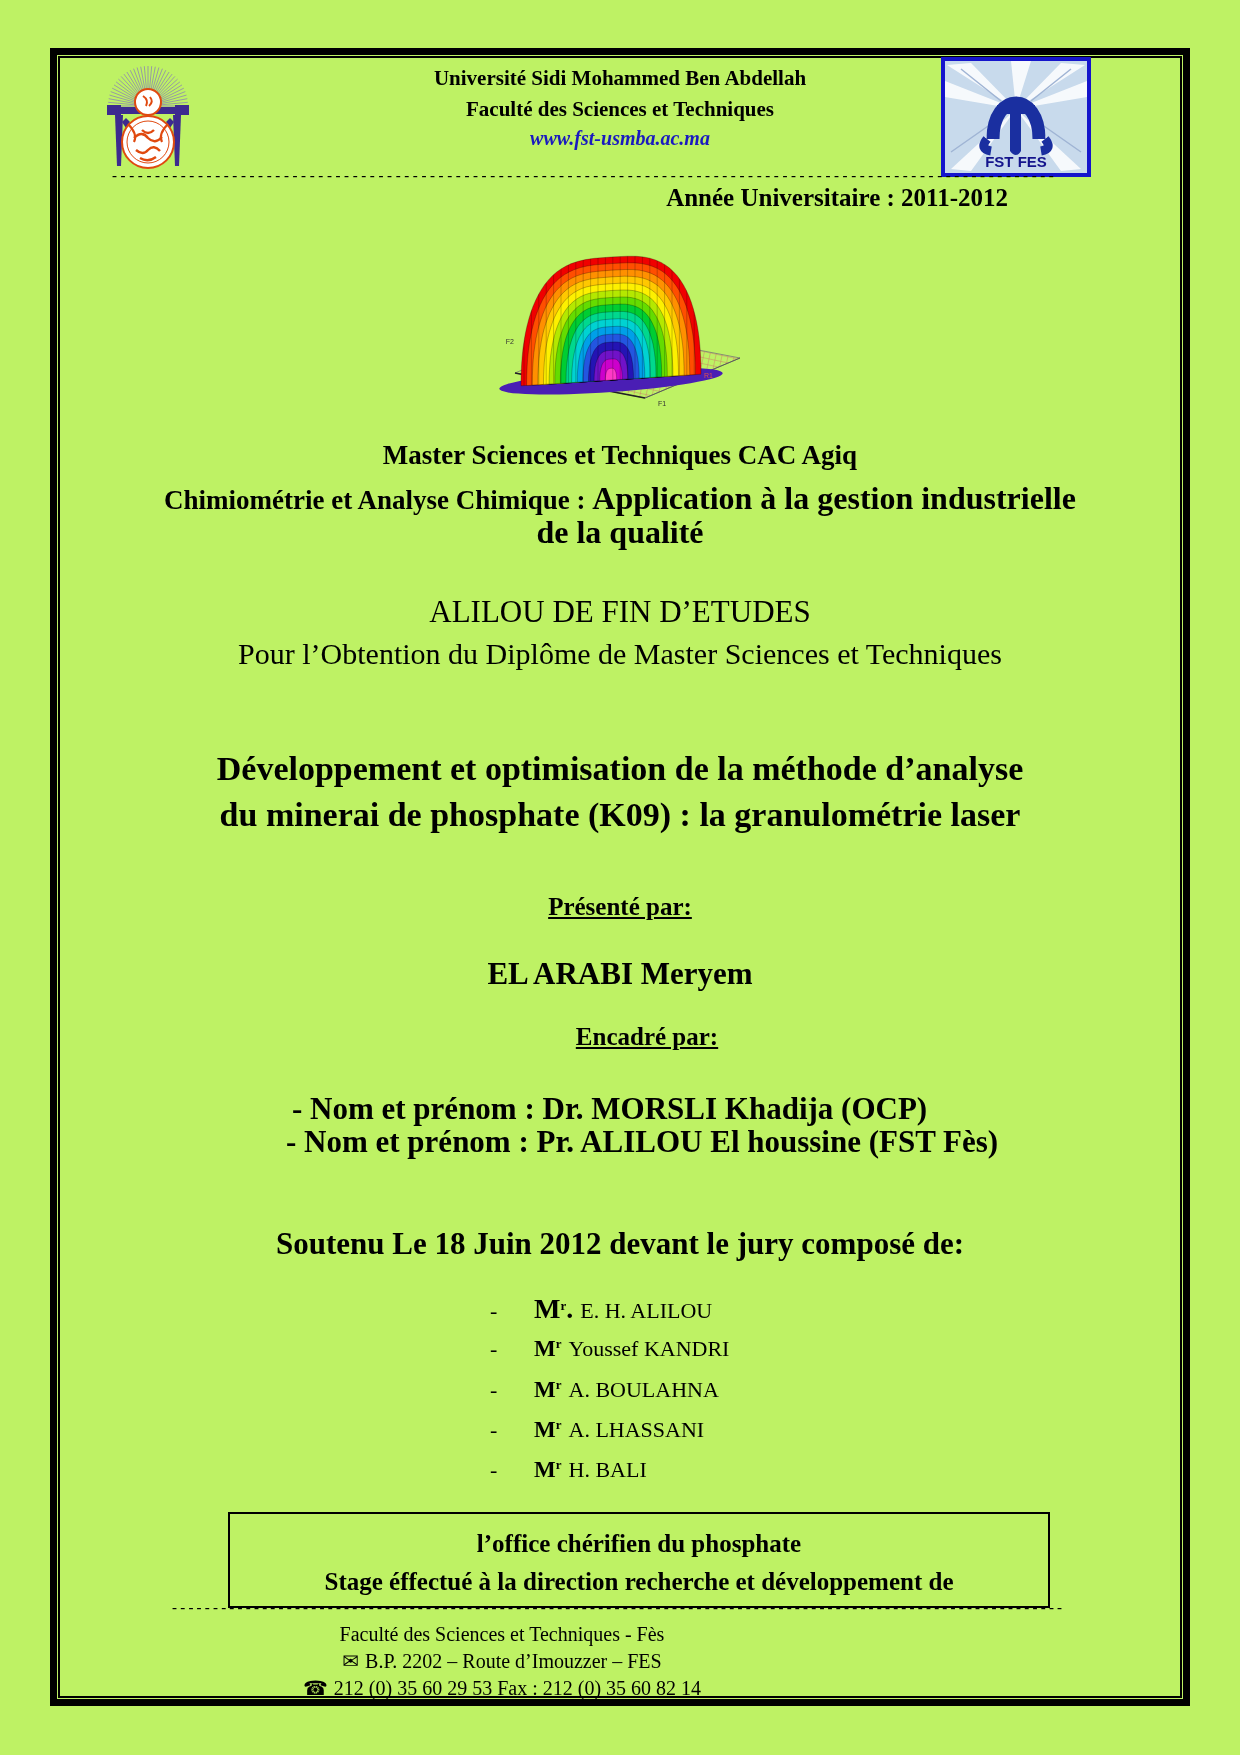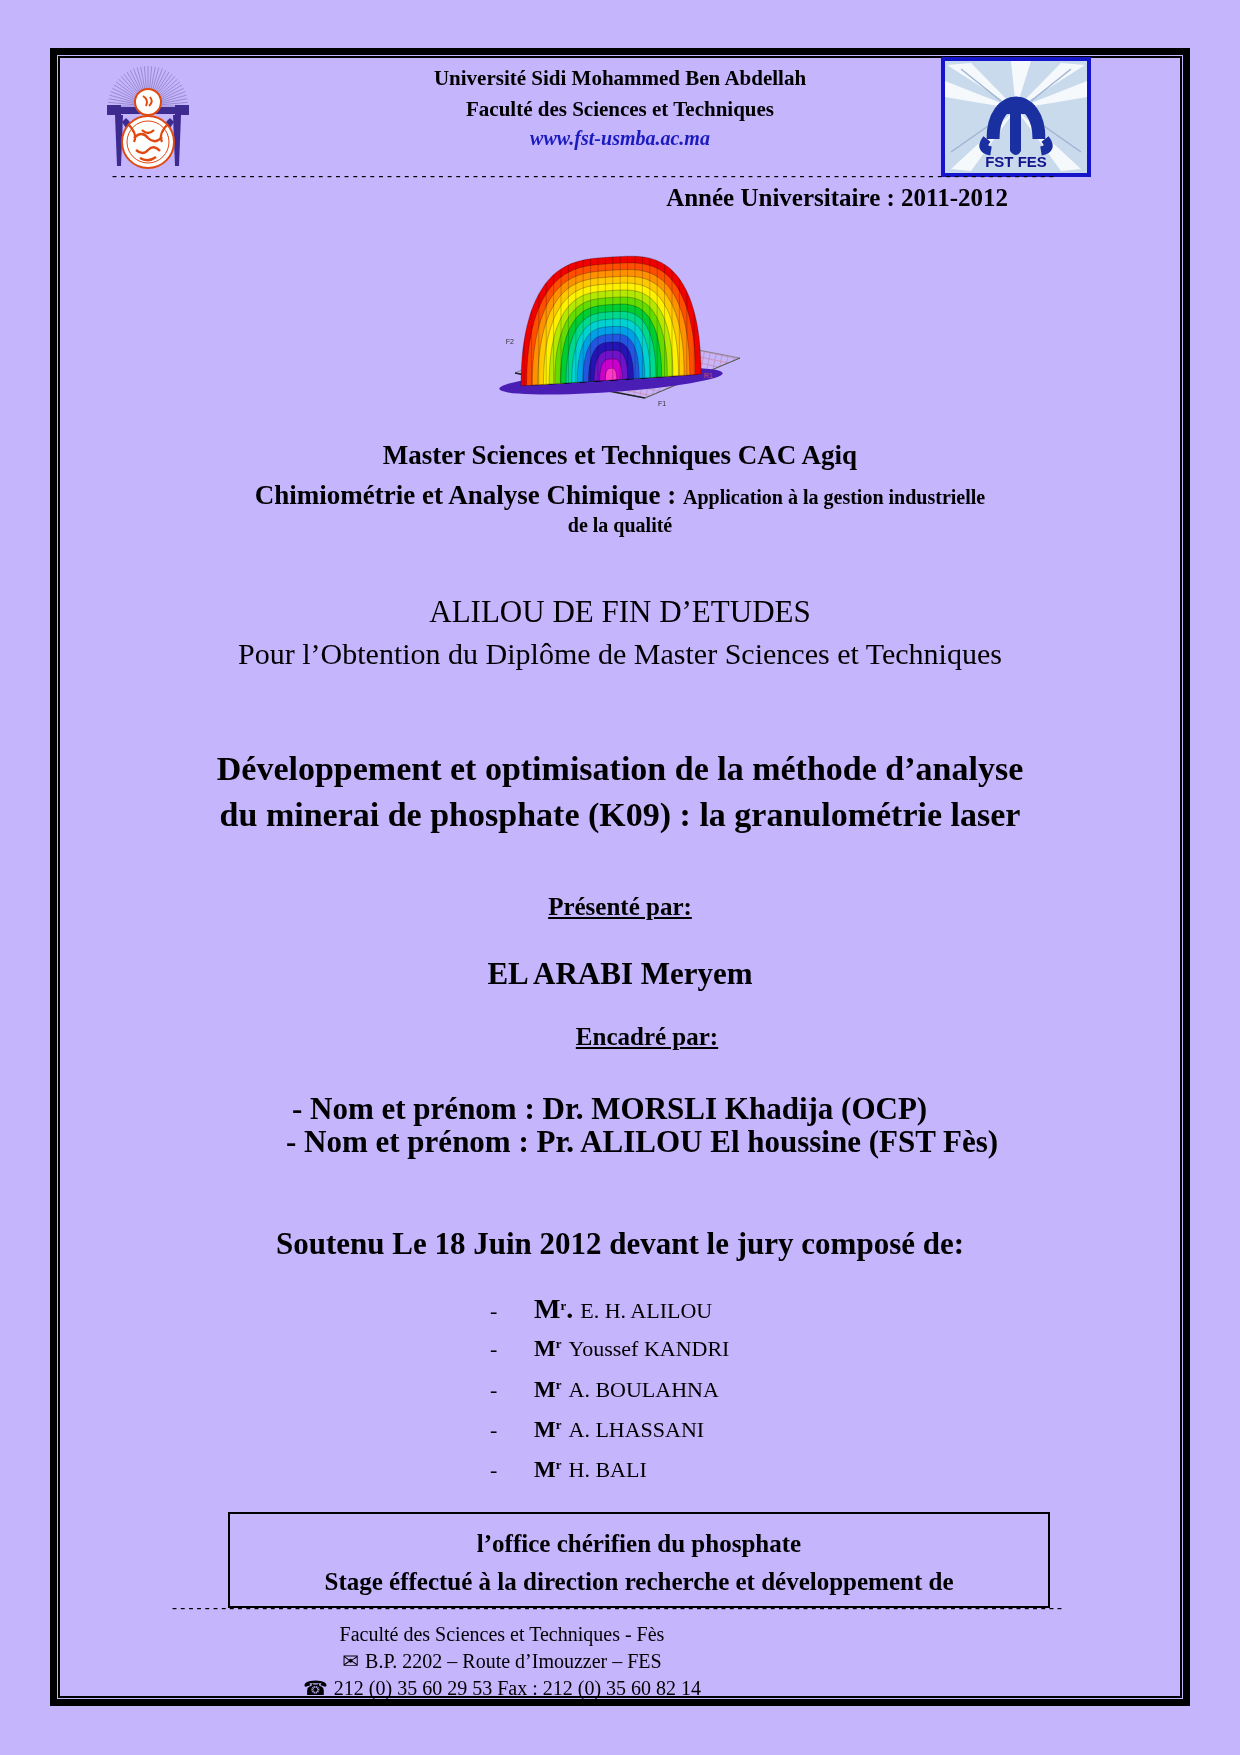--- a/index.html
+++ b/index.html
@@ -1,30 +1,30 @@
 <!DOCTYPE html>
 <html><head>
 <meta charset="utf-8">
 <style>
   html,body{margin:0;padding:0;background:#ffffff;}
-  .page{position:relative;width:1240px;height:1755px;background:#c4b5fd;overflow:hidden;
+  .page{position:relative;width:1240px;height:1755px;background:#bef264;overflow:hidden;
         font-family:"Liberation Serif","DejaVu Serif",serif;color:#000;}
   .frame{position:absolute;left:50px;top:48px;width:1140px;height:1658px;
          border:7px solid #000;box-sizing:border-box;}
   .frame-inner{position:absolute;left:1px;top:1px;right:1px;bottom:1px;border:2px solid #000;}
   .abs{position:absolute;}
   .centerline{position:absolute;left:0;width:1240px;text-align:center;white-space:nowrap;}
   .hdr{font-size:21px;font-weight:bold;line-height:31px;}
   .site{color:#1a1abf;font-style:italic;font-weight:bold;font-size:20px;}
   .dashrow{position:absolute;font-size:15px;font-weight:bold;letter-spacing:3.6px;
            white-space:nowrap;overflow:hidden;height:16px;line-height:14px;}
   .annee{font-size:25px;font-weight:bold;}
   .prog1{font-size:27px;font-weight:bold;}
   .prog2a{font-size:27px;font-weight:bold;}
-  .prog2b{font-size:20px;font-weight:bold;}
+  .prog2b{font-size:32px;font-weight:bold;}
   .memoir{font-size:30px;}
   .title{font-size:34px;font-weight:bold;}
   .h-und{font-size:25px;font-weight:bold;text-decoration:underline;}
   .nm{font-size:31px;font-weight:bold;}
   .jury-item{position:absolute;font-size:22px;white-space:nowrap;}
   .jury-dash{display:inline-block;width:44px;}
   .jury-m{font-weight:bold;font-size:23px;}
   .jury-item sup{font-weight:bold;font-size:13px;}
   .jury-item .jname{margin-left:7px;}
   .jury-first .jury-m{font-size:28px;}

